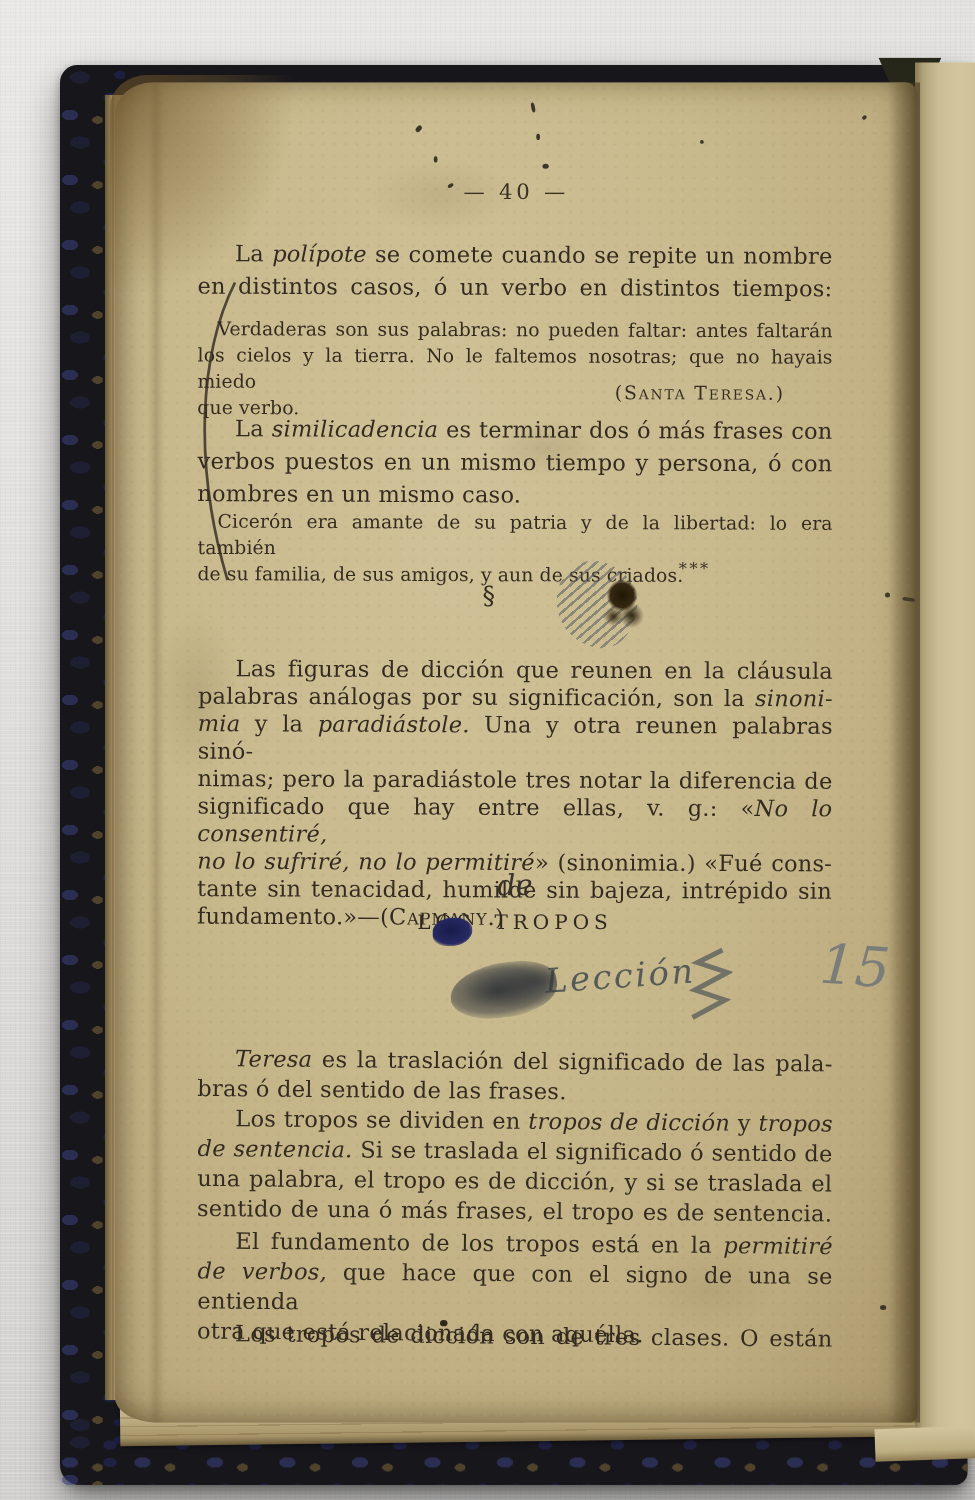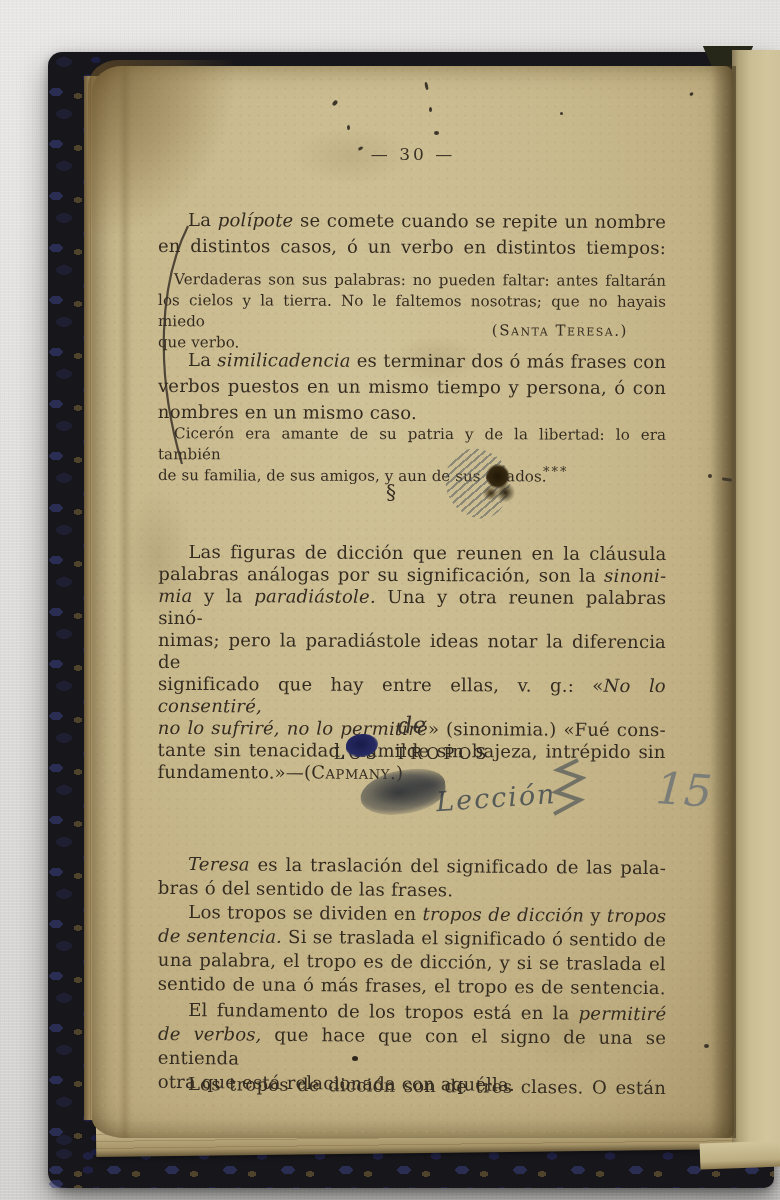--- a/index.html
+++ b/index.html
@@ -96,21 +96,20 @@
   .left-crease{
     position:absolute;left:26px;top:0;width:14px;height:100%;pointer-events:none;
     background:linear-gradient(90deg,transparent,rgba(110,90,52,.28) 50%,transparent);
   }
   .stain{position:absolute;border-radius:50%;pointer-events:none;}
 
   
   .content{
     position:absolute;left:66px;top:0;width:508px;height:100%;
     color:#342b20;
-    margin-top:16px;
   }
   .block{position:absolute;left:0;width:100%;}
   .tline{text-align:justify;text-align-last:justify;}
   .tline.short{text-align-last:left;}
   .tline.indent{text-indent:30px;}
   .body-text{font-size:18px;line-height:26px;letter-spacing:.2px;transform:rotate(.25deg);}
   .body-text.tight{line-height:22px;font-size:18px;}
   .body-text.lower{line-height:24px;transform:rotate(.5deg);}
   .quote-text{font-size:15px;line-height:21px;letter-spacing:.1px;transform:rotate(.2deg);}
   .quote-text .tline.indent{text-indent:16px;}
@@ -215,21 +214,21 @@
     <div class="speck" style="left:260px;top:990px;width:6px;height:5px;background:#2e261a;"></div>
     <div class="speck" style="left:612px;top:978px;width:5px;height:4px;"></div>
 
     <div class="stitch" style="left:630px;top:412px;width:10px;height:3px;transform:rotate(8deg);"></div>
     <div class="stitch" style="left:616px;top:408px;width:4px;height:4px;"></div>
 
     <svg class="margin-bracket" width="52" height="250" viewBox="0 0 52 250">
       <path d="M 40 6 C 12 62 6 150 34 244" fill="none" stroke="#3a3128" stroke-width="2.2" opacity=".85"></path>
     </svg>
 
-    <div class="page-number">— 30 —</div>
+    <div class="page-number">— 40 —</div>
 
     <div class="content">
       <div class="block body-text" style="top:126px;">
           <div class="tline indent"><span>La </span><span class="it">polípote</span><span> se comete cuando se repite un nombre</span></div>
           <div class="tline"><span>en distintos casos, ó un verbo en distintos tiempos:</span></div>
         </div>
 
       <div class="block quote-text" style="top:188px;">
         <div>
             <div class="tline indent"><span>Verdaderas son sus palabras: no pueden faltar: antes faltarán</span></div>
@@ -250,21 +249,21 @@
           <div class="tline short"><span>de su familia, de sus amigos, y aun de sus criados.</span></div>
         </div>
 
       <div class="asterism">***</div>
       <div class="section-mark">§</div>
 
       <div class="block body-text tight" style="top:460px;">
           <div class="tline indent"><span>Las figuras de dicción que reunen en la cláusula</span></div>
           <div class="tline"><span>palabras análogas por su significación, son la </span><span class="it">sinoni-</span></div>
           <div class="tline"><span class="it">mia</span><span> y la </span><span class="it">paradiástole.</span><span> Una y otra reunen palabras sinó-</span></div>
-          <div class="tline"><span>nimas; pero la paradiástole ideas notar la diferencia de</span></div>
+          <div class="tline"><span>nimas; pero la paradiástole tres notar la diferencia de</span></div>
           <div class="tline"><span>significado que hay entre ellas, v. g.: «</span><span class="it">No lo consentiré,</span></div>
           <div class="tline"><span class="it">no lo sufriré, no lo permitiré</span><span>» (sinonimia.) «Fué cons-</span></div>
           <div class="tline"><span>tante sin tenacidad, humilde sin bajeza, intrépido sin</span></div>
           <div class="tline short"><span>fundamento.»—(</span><span class="sc">Capmany</span><span>.)</span></div>
         </div>
 
       <div class="heading-de">de</div>
       <div class="heading-title">LOS TROPOS</div>
 
       <div class="hw-lesson">Lección</div>

